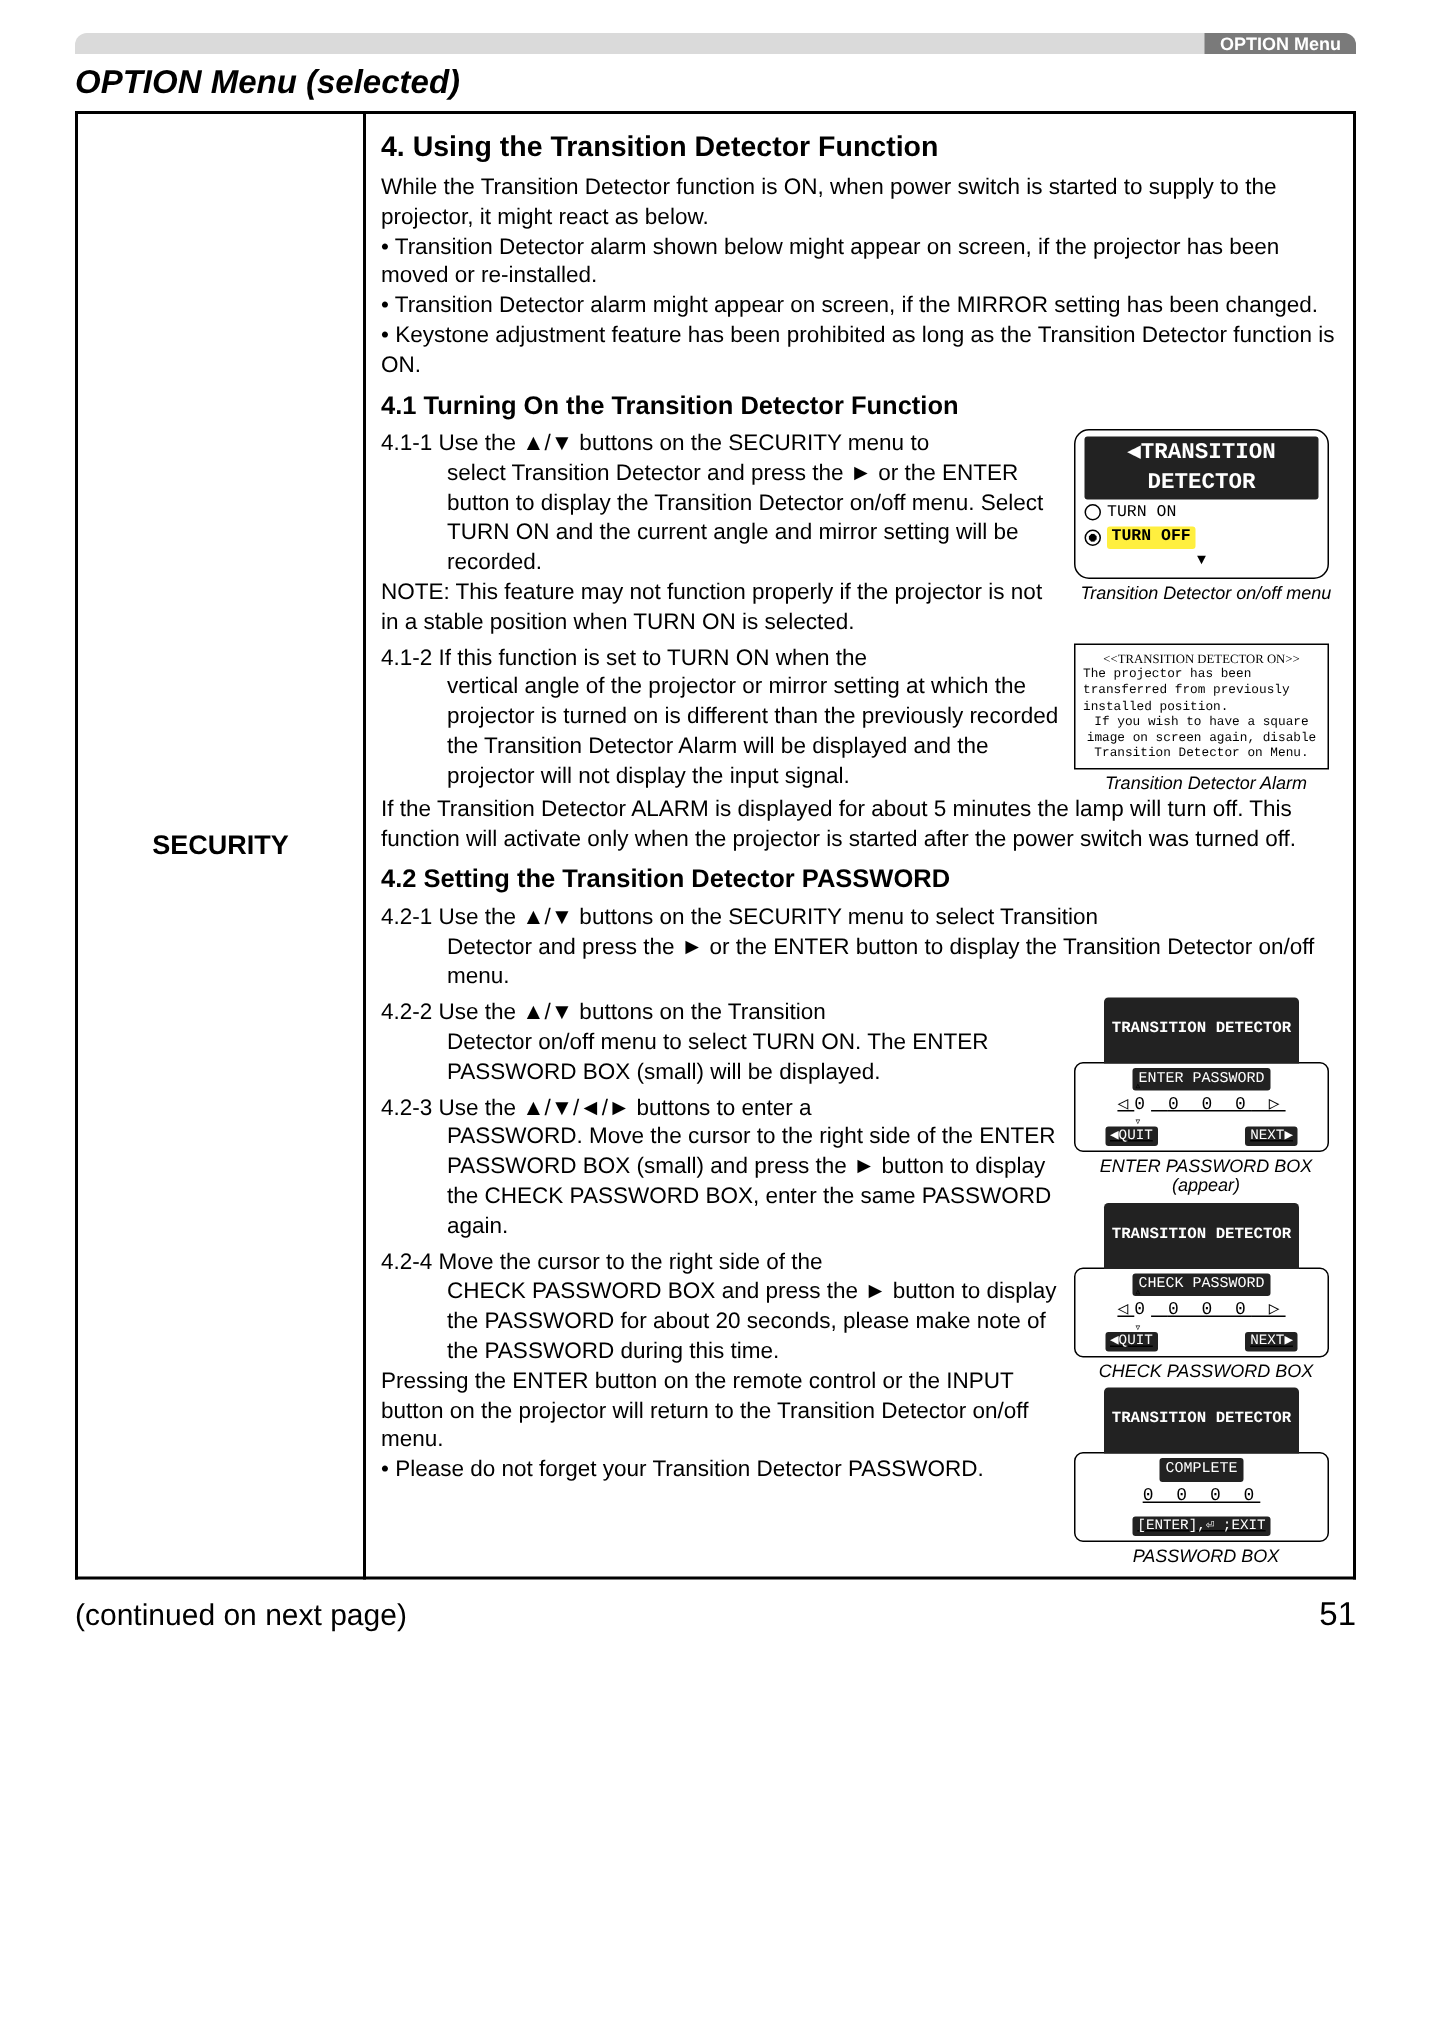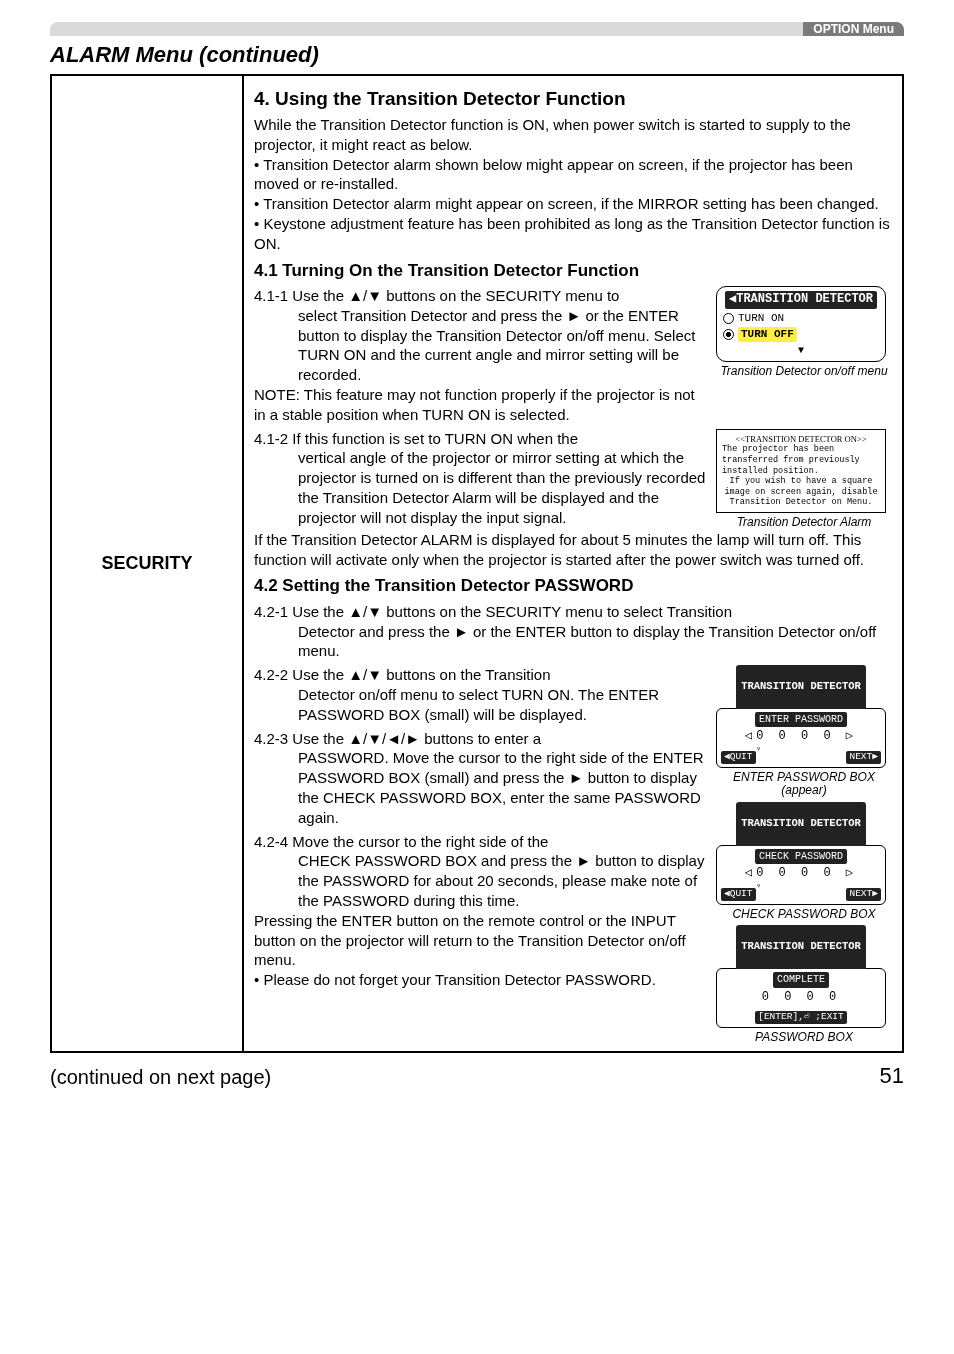--- a/index.html
+++ b/index.html
@@ -12,50 +12,50 @@
   table.main th, table.main td { border:2px solid #000; padding:6px 10px; vertical-align:top; }
   table.main th { font-size:20px; font-weight:bold; text-align:center; }
   .item-cell { width:170px; text-align:center; font-weight:bold; font-size:18px; vertical-align:middle !important; }
   .desc { font-size:15px; line-height:1.32; }
   .desc h3 { font-size:19px; font-weight:bold; margin:4px 0 4px 0; }
   .desc h4 { font-size:17px; font-weight:bold; margin:6px 0 4px 0; }
   .indent { margin-left:44px; }
   .with-fig { display:flex; gap:8px; align-items:flex-start; }
   .with-fig > .txt { flex:1; }
   .osd-box { border:1.5px solid #000; border-radius:10px; padding:4px 6px; font-family:"Courier New", monospace; font-size:11px; text-align:center; width:170px; box-sizing:border-box; }
-  .osd-box .title { display:inline-block; background:#222; color:#fff; padding:1px 4px; font-weight:bold; font-size:12px; border-radius:2px;}
+  .osd-box .title { display:inline-block; background:#222; color:#fff; padding:1px 4px; font-weight:bold; font-size:15px; border-radius:2px;}
   .osd-row { display:flex; align-items:center; gap:4px; justify-content:flex-start; margin:2px 0; font-size:11px;}
   .radio-o { display:inline-block; width:9px; height:9px; border:1.2px solid #000; border-radius:50%; }
   .radio-f { display:inline-block; width:9px; height:9px; border:1.2px solid #000; border-radius:50%; background:radial-gradient(circle,#000 40%,transparent 42%);}
   .osd-sel { background:#ffef3f; padding:0 3px; border-radius:2px; font-weight:bold;}
   .osd-caption { font-size:12px; text-align:center; margin-top:3px; line-height:1.15;font-style:italic;}
   .alarm-box { border:1px solid #000; padding:4px 5px; font-family:"Courier New", monospace; font-size:8.5px; width:170px; box-sizing:border-box; line-height:1.25;}
   .alarm-box .hdr { text-align:center; font-size:8.5px;font-family:Liberation Serif, serif; }
   .pw-box { font-family:"Courier New", monospace; font-size:11px; width:170px; box-sizing:border-box; text-align:center; }
   .pw-title { display:inline-block; background:#222; color:#fff; padding:15px 5px; font-weight:bold; border-radius:3px 3px 0 0; font-size:10.5px;}
-  .pw-body { border:1.5px solid #000; border-radius:6px; padding:3px 4px; margin-top:-1px;}
+  .pw-body { border:1.5px solid #000; border-radius:6px; padding:3px 20px; margin-top:-1px;text-decoration:underline;}
   .pw-sub { background:#222; color:#fff; padding:1px 4px; font-size:10px; display:inline-block; border-radius:2px;}
   .pw-digits { font-size:12px; letter-spacing:4px; margin:2px 0;}
   .pw-digits .cursor { display:inline-block; position:relative; }
   .pw-digits .cursor::before{content:"▵"; position:absolute; top:-9px; left:0; font-size:8px;}
   .pw-digits .cursor::after{content:"▿"; position:absolute; bottom:-9px; left:0; font-size:8px;}
   .pw-nav { display:flex; justify-content:space-between; font-size:9.5px; margin-top:6px;}
   .pw-nav span { background:#222; color:#fff; padding:0 3px; border-radius:2px;}
   .footer-row { display:flex; justify-content:space-between; align-items:flex-end; margin-top:10px; font-size:20px;gap:40px;}
   .page-num { font-size:22px; }
 </style>
 </head>
 <body>
 
 <div class="page">
   <div class="top-band">
     <div class="top-tab">OPTION Menu</div>
   </div>
 
-  <div class="section-title">ALARM Menu (continued)</div>
+  <div class="section-title">OPTION Menu (selected)</div>
 
   <table class="main">
     <tbody>
     <tr>
       <td class="item-cell">SECURITY</td>
       <td class="desc">
 
         <h3>4. Using the Transition Detector Function</h3>
         <div>While the Transition Detector function is ON, when power switch is started to supply to the projector, it might react as below.</div>
         <div>• Transition Detector alarm shown below might appear on screen, if the projector has been moved or re-installed.</div>

